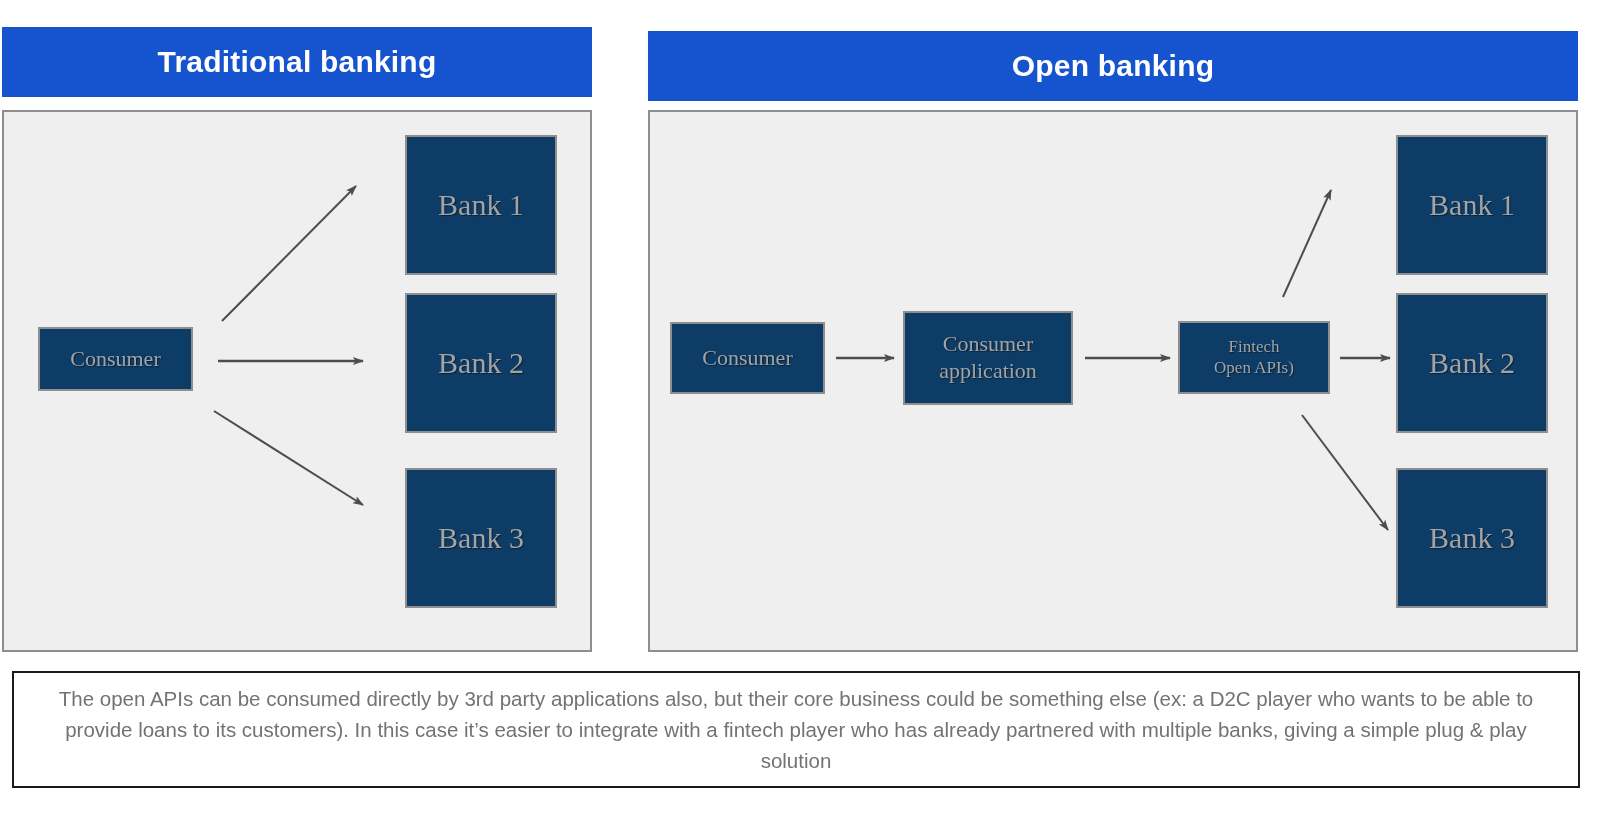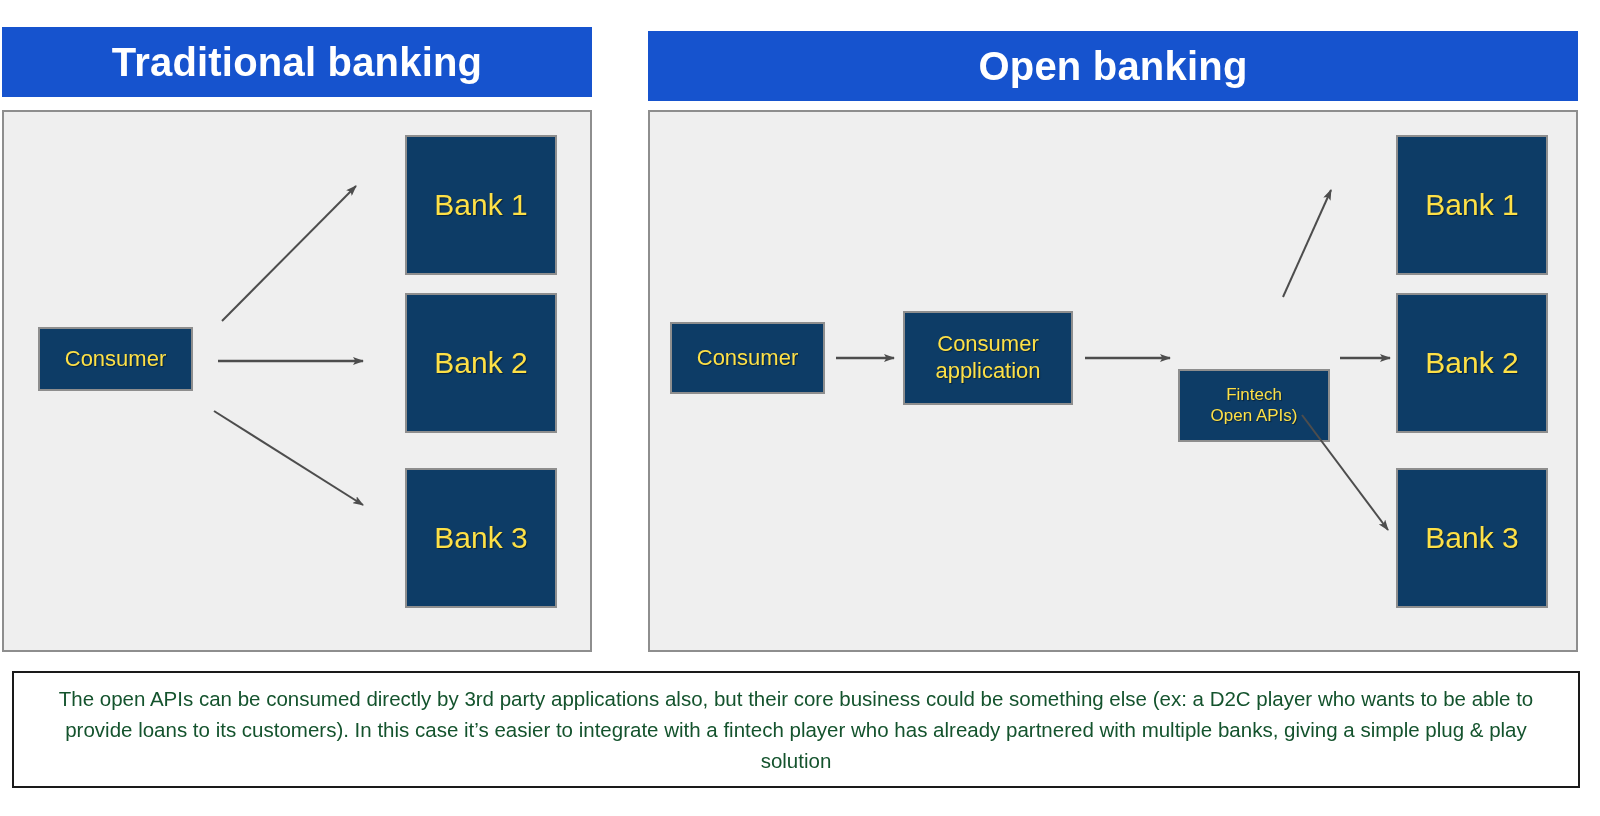--- a/index.html
+++ b/index.html
@@ -22,21 +22,21 @@
 
   
   .section-header {
     position: absolute;
     background: #1653ce;
     color: #ffffff;
     display: flex;
     align-items: center;
     justify-content: center;
     font-weight: bold;
-    font-size: 40px;
+    font-size: 30px;
     letter-spacing: 0.2px;
     box-sizing: border-box;
   }
   #header-traditional { left: 2px;   top: 27px; width: 590px; height: 70px; }
   #header-open        { left: 648px; top: 31px; width: 930px; height: 70px; }
 
   
   .panel {
     position: absolute;
     background: #efefef;
@@ -44,33 +44,34 @@
     box-sizing: border-box;
   }
   #panel-traditional { left: 2px;   top: 110px; width: 590px; height: 542px; }
   #panel-open        { left: 648px; top: 110px; width: 930px; height: 542px; }
 
   
   .node {
     position: absolute;
     background: #0d3c66;
     border: 2px solid #8e8e8e;
-    color: #fde047;
+    color: #a3a3a3;
     box-sizing: border-box;
     display: flex;
     align-items: center;
     justify-content: center;
     text-align: center;
     line-height: 1.22;
     text-shadow: 1px 1px 1px rgba(0,0,0,0.45);
     white-space: pre-line;
+    font-family: Liberation Serif, serif;
   }
   .node.big   { font-size: 30px; }
   .node.mid   { font-size: 22px; }
-  .node.small { font-size: 17px; margin-top: 48px; }
+  .node.small { font-size: 17px; }
 
   
   #node-l-consumer { left: 38px;  top: 327px; width: 155px; height: 64px; }
   #node-l-bank1    { left: 405px; top: 135px; width: 152px; height: 140px; }
   #node-l-bank2    { left: 405px; top: 293px; width: 152px; height: 140px; }
   #node-l-bank3    { left: 405px; top: 468px; width: 152px; height: 140px; }
 
   
   #node-r-consumer { left: 670px;  top: 322px; width: 155px; height: 72px; }
   #node-r-app      { left: 903px;  top: 311px; width: 170px; height: 94px; }
@@ -99,21 +100,21 @@
     border: 2px solid #1a1a1a;
     background: #ffffff;
     box-sizing: border-box;
     display: flex;
     align-items: center;
     justify-content: center;
   }
   #caption-text {
     font-size: 20.5px;
     line-height: 1.52;
-    color: #14532d;
+    color: #737373;
     text-align: center;
     padding: 0 18px;
     max-width: 1530px;
   }
 </style>
 </head>
 <body>
 
 <div id="canvas">
 

